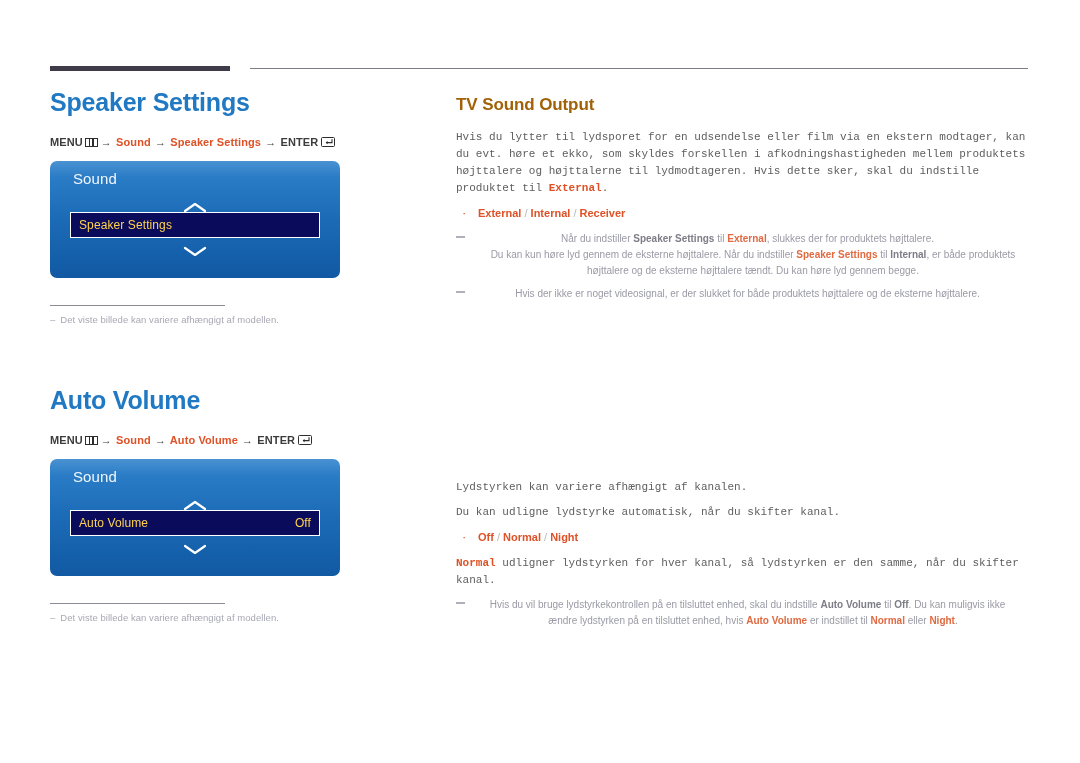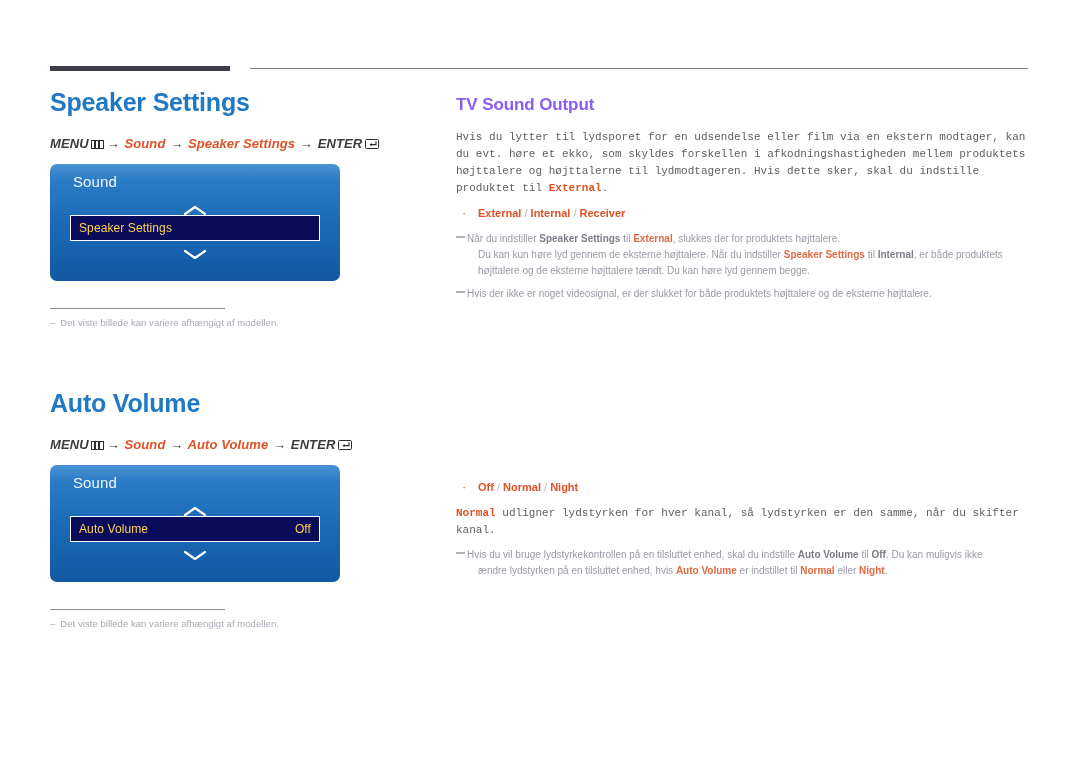--- a/index.html
+++ b/index.html
@@ -56,27 +56,26 @@
   h1.section-title {
     font-size: 25px;
     font-weight: bold;
     color: #2079c2;
     margin: 0;
     letter-spacing: -0.2px;
     line-height: 1.15;
   }
 
   .menu-path {
-    font-size: 13px;
+    font-size: 11px;
     font-weight: bold;
     color: #3c3c3c;
     margin-top: 19px;
     white-space: nowrap;
     letter-spacing: 0.1px;
-    font-style: italic;
   }
   .menu-path .orange { color: #df5126; }
   .menu-path .arrow { color: #3c3c3c; font-weight: normal; padding: 0 1px; }
 
   .icon-menu {
     display: inline-block;
     width: 13px;
     height: 9px;
     border: 1.4px solid #2d2d2d;
     box-sizing: border-box;
@@ -182,21 +181,21 @@
     display: flex;
     gap: 5px;
     letter-spacing: 0.05px;
   }
   .footnote .dash { color: #a8a8b4; }
 
   
   h2.topic-title {
     font-size: 17px;
     font-weight: bold;
-    color: #8b5cf6;
+    color: #a16207;
     margin: 0 0 14px 0;
     letter-spacing: -0.1px;
   }
   .para {
     font-size: 11px;
     line-height: 17px;
     color: #5e5e5e;
     margin: 0 0 8px 0;
     letter-spacing: 0.02px;
     font-family: Liberation Mono, monospace;
@@ -221,20 +220,21 @@
   }
   .bullet-text { color: #df5126; font-weight: bold; }
   .bullet-text .sep { color: #b8b8b8; font-weight: normal; }
 
   .note {
     display: flex;
     font-size: 10px;
     line-height: 16px;
     color: #9a9aa6;
     margin: 0 0 7px 0;
+    text-align: center;
   }
   .note-mark {
     flex: none;
     width: 11px;
     padding-top: 5px;
   }
   .note-mark i {
     display: block;
     width: 9px;
     height: 1.6px;
@@ -370,20 +370,24 @@
               <i></i>
             </div>
             <div class="note-body">
               <div><span>Hvis der ikke er noget videosignal, er der slukket for både produktets højttalere og de eksterne højttalere.</span></div>
             </div>
           </div>
         </div>
     </div>
 
     <div class="block-2-right">
+      <div>
+          <div class="para"><span>Lydstyrken kan variere afhængigt af kanalen.</span></div>
+          <div class="para"><span>Du kan udligne lydstyrke automatisk, når du skifter kanal.</span></div>
+        </div>
       <div class="bullet-line">
         <span class="bullet-dot">·</span>
         <span class="bullet-text"><span>Off</span><span class="sep"> / </span><span>Normal</span><span class="sep"> / </span><span>Night</span></span>
       </div>
       <div>
           <div class="para"><span class="o">Normal</span><span> udligner lydstyrken for hver kanal, så lydstyrken er den samme, når du skifter kanal.</span></div>
         </div>
       <div>
           <div class="note">
             <div class="note-mark">

